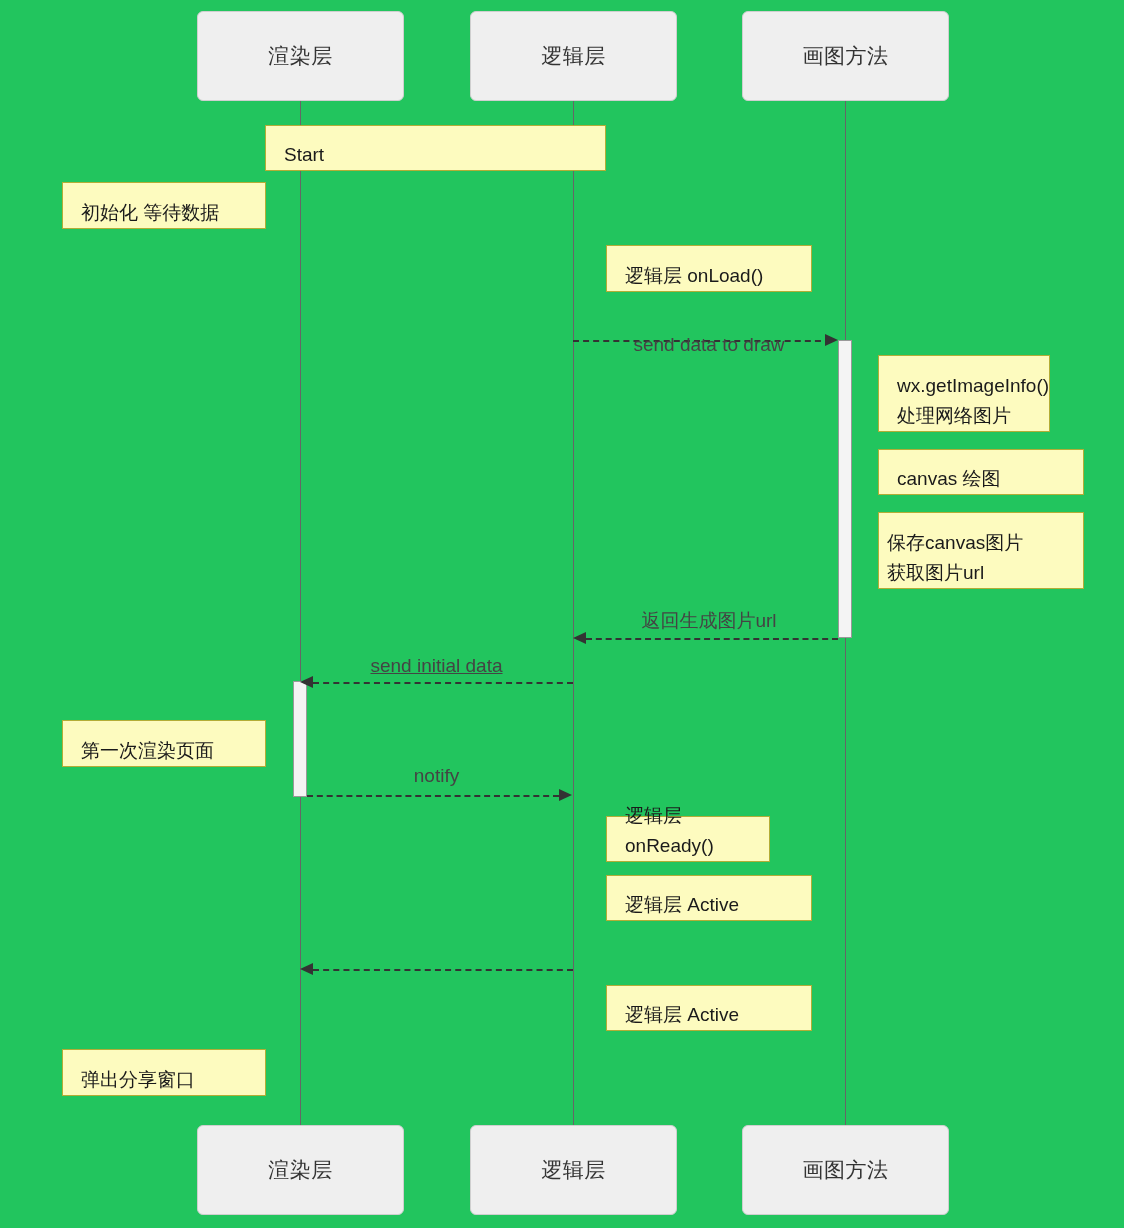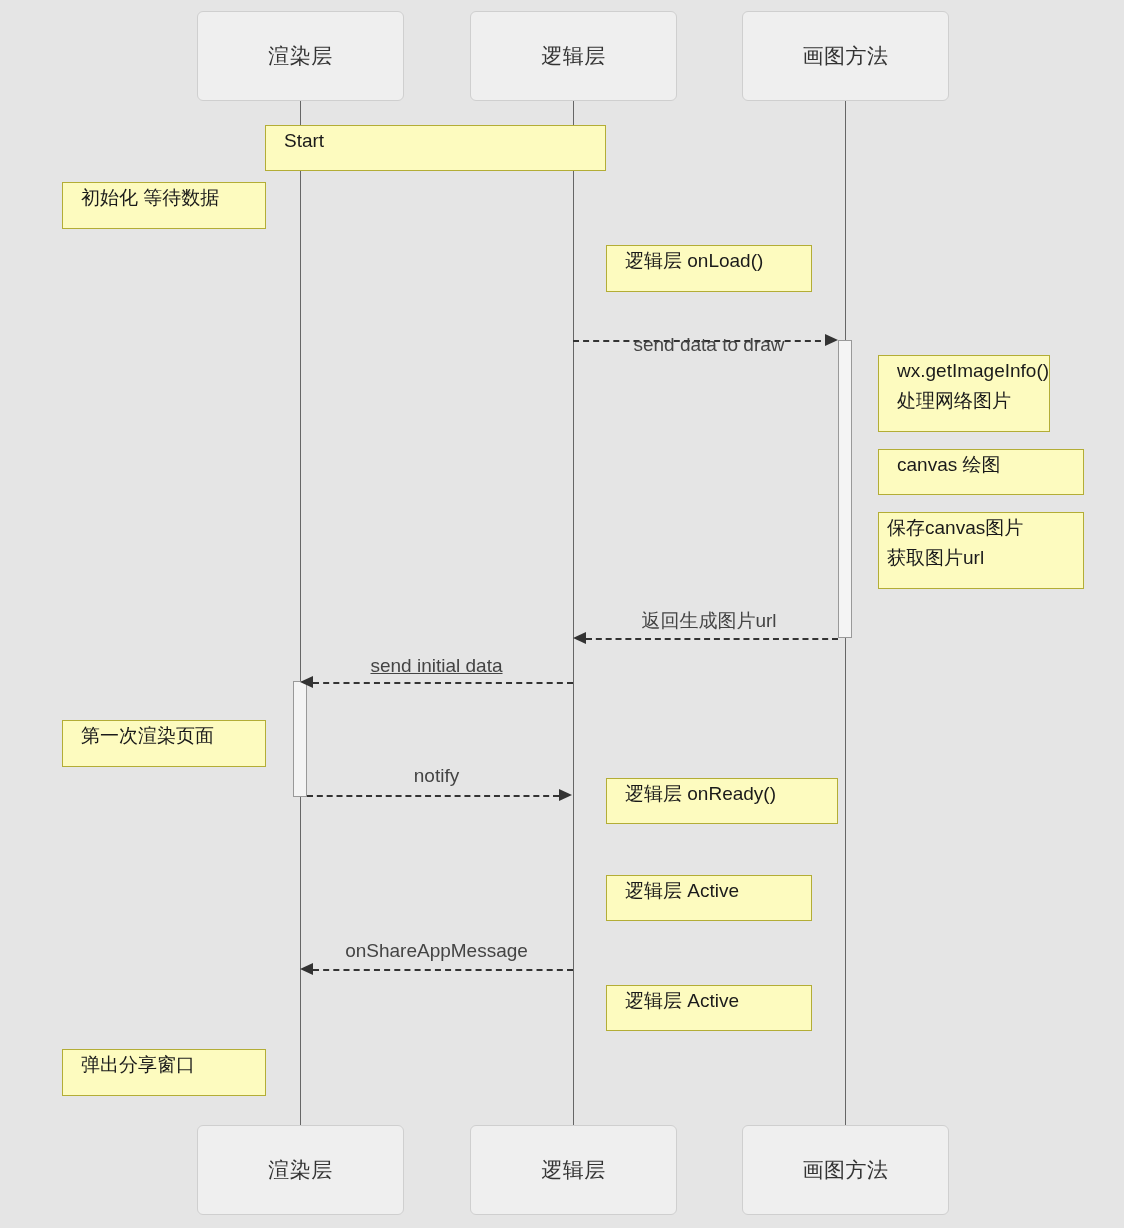--- a/index.html
+++ b/index.html
@@ -8,21 +8,21 @@
     background: #ffffff;
   }
   body {
     font-family: "Liberation Sans", "DejaVu Sans", sans-serif;
     -webkit-font-smoothing: antialiased;
   }
   #diagram {
     position: relative;
     width: 1124px;
     height: 1228px;
-    background: #e5e5e5;
+    background: #22c55e;
     overflow: hidden;
   }
 
   
   .participant {
     position: absolute;
     box-sizing: border-box;
     background: #efefef;
     border: 1px solid #cfcfcf;
     border-radius: 6px;
@@ -54,21 +54,21 @@
   }
 
   
   .note {
     position: absolute;
     box-sizing: border-box;
     background: #fdfbbf;
     border: 1px solid #b3ad36;
     display: flex;
     flex-direction: column;
-    justify-content: flex-start;
+    justify-content: flex-end;
     padding-left: 18px;
     color: #1a1a1a;
     font-size: 19px;
     line-height: 30px;
     z-index: 5;
     white-space: pre-line;
   }
 
   
   .message {
@@ -147,21 +147,21 @@
 
   <div class="note" style="left:878px; top:512px; width:206px; height:77px;padding-left:8px;">
     <span>保存canvas图片
 获取图片url</span>
   </div>
 
   <div class="note" style="left:62px; top:720px; width:204px; height:47px;">
     <span>第一次渲染页面</span>
   </div>
 
-  <div class="note" style="left:606px; top:778px; width:232px; height:46px;">
+  <div class="note" style="left:606px; top:816px; width:164px; height:46px;">
     <span>逻辑层 onReady()</span>
   </div>
 
   <div class="note" style="left:606px; top:875px; width:206px; height:46px;">
     <span>逻辑层 Active</span>
   </div>
 
   <div class="note" style="left:606px; top:985px; width:206px; height:46px;">
     <span>逻辑层 Active</span>
   </div>
@@ -187,23 +187,20 @@
   </div>
   <div class="message" style="left:313px; top:682px; width:260px;"></div>
   <div class="arrowhead left" style="left:300px; top:676px;"></div>
 
   <div class="msg-label" style="left:300px; top:765px; width:273px;">
     <span>notify</span>
   </div>
   <div class="message" style="left:307px; top:795px; width:252px;"></div>
   <div class="arrowhead right" style="left:559px; top:789px;"></div>
 
-  <div class="msg-label" style="left:300px; top:940px; width:273px;">
-    <span>onShareAppMessage</span>
-  </div>
   <div class="message" style="left:313px; top:969px; width:260px;"></div>
   <div class="arrowhead left" style="left:300px; top:963px;"></div>
 
   <div class="participant" style="left:197px; top:1125px; width:207px; height:90px;">
     <span>渲染层</span>
   </div>
   <div class="participant" style="left:470px; top:1125px; width:207px; height:90px;">
     <span>逻辑层</span>
   </div>
   <div class="participant" style="left:742px; top:1125px; width:207px; height:90px;">

